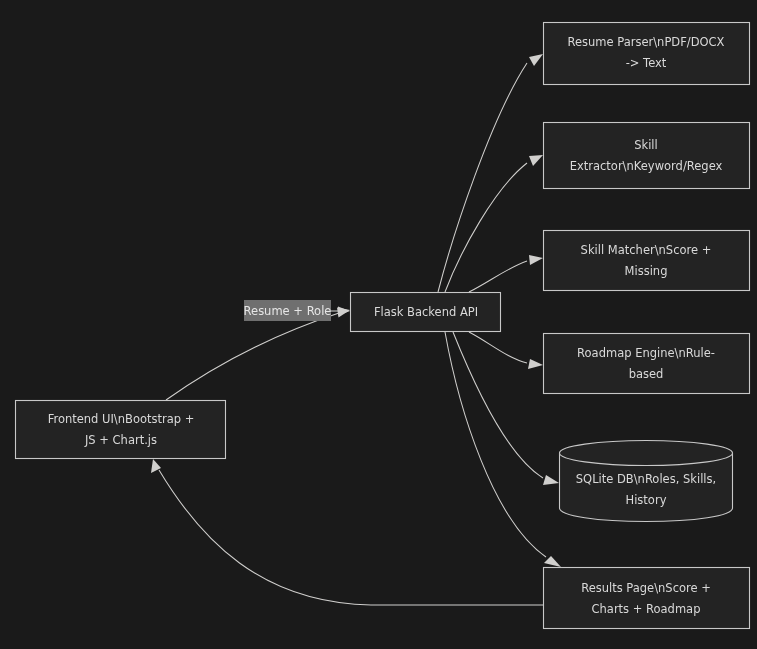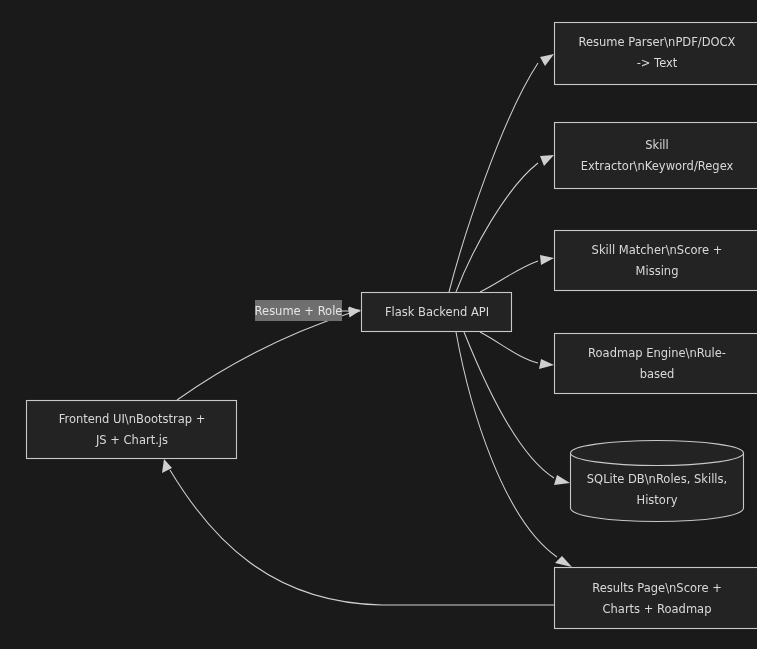--- a/index.html
+++ b/index.html
@@ -10,21 +10,21 @@
   }
   body {
     width: 757px;
     height: 649px;
     position: relative;
     overflow: hidden;
     font-family: "DejaVu Sans", "Liberation Sans", sans-serif;
   }
   #diagram-root {
     position: absolute;
-    left: 12px;
+    left: 1px;
     top: 0;
     width: 604px;
     height: 649px;
   }
   svg#diagram-svg {
     position: absolute;
     left: 0;
     top: 0;
     width: 757px;
     height: 649px;

